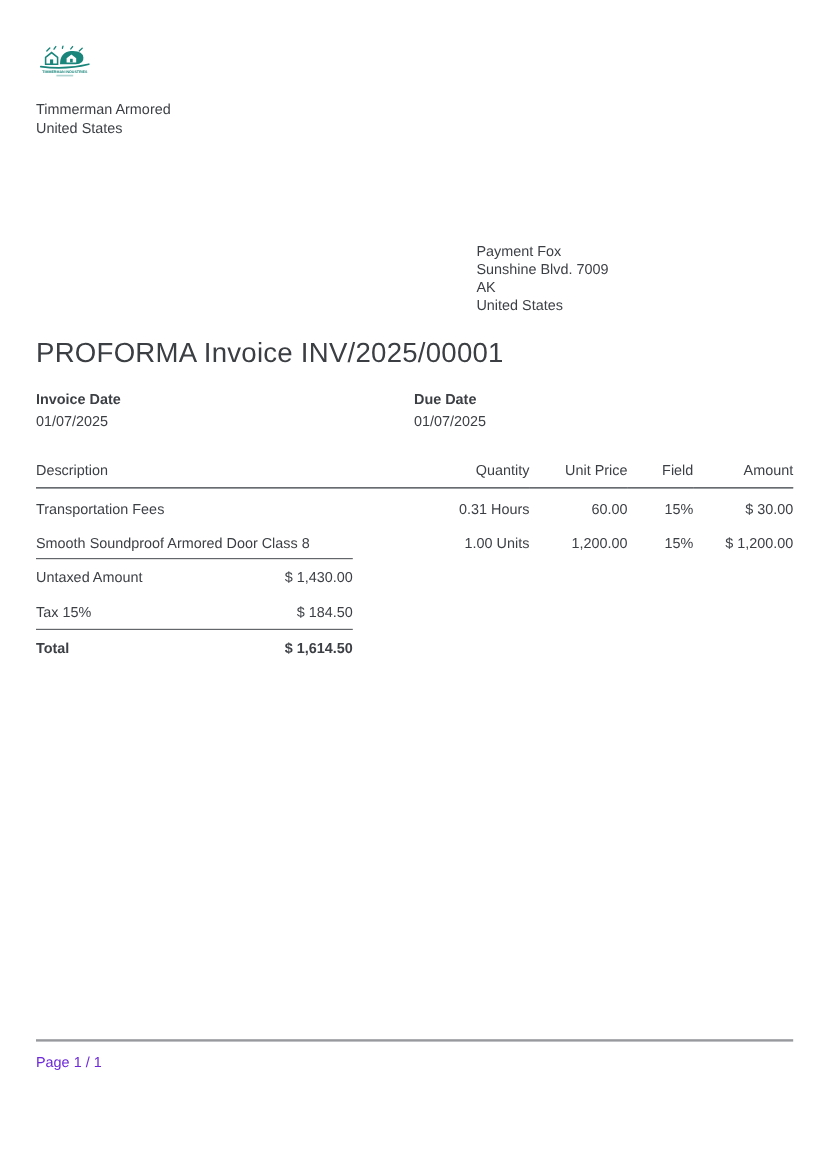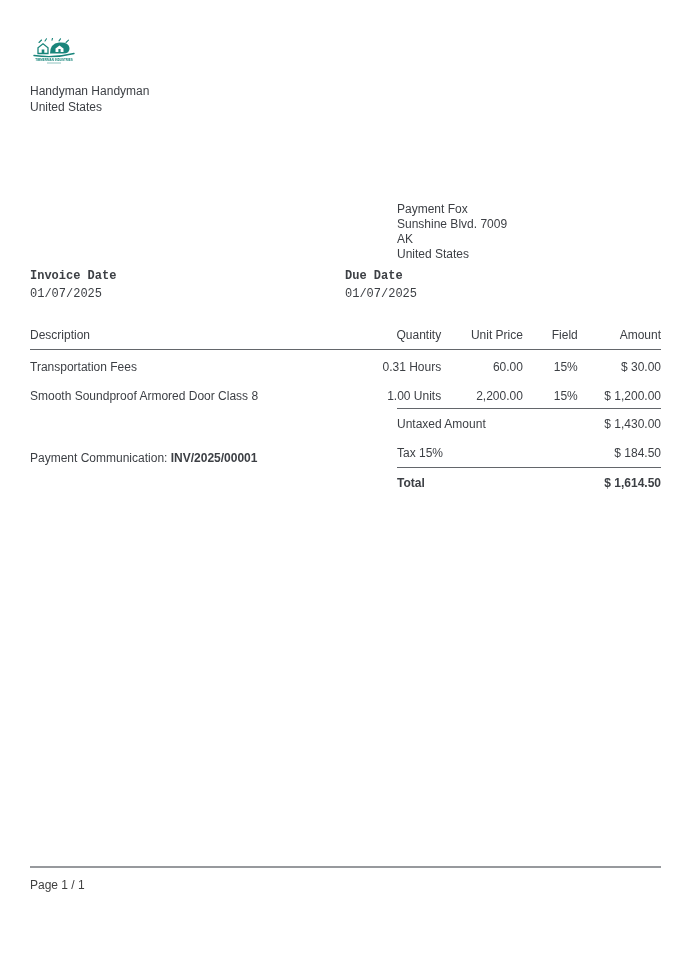--- a/index.html
+++ b/index.html
@@ -21,21 +21,21 @@
   .logo { width: 48px; height: 27px; color: var(--brand, #19857B); display: block; }
   .company-id { margin-top: 18px; font-size: 12px; line-height: 16px; color: #3c3f44; }
 
   
   .customer-block { margin-left: 367px; margin-top: 87px; font-size: 12px; line-height: 15px; }
 
   
   .doc-title { margin-top: 19px; font-size: 23px; font-weight: 400; color: #3b3e42; letter-spacing: 0.2px; }
 
   
-  .dates-row { display: flex; margin-top: 7px; font-size: 12px; font-family: Liberation Mono, monospace; }
+  .dates-row { display: flex; margin-top: 18px; font-size: 12px; }
   .date-col { width: 315px; }
   .date-label { font-weight: bold; margin-bottom: 4px; }
   .date-value { line-height: 15px; }
 
   
   .invoice-table { margin-top: 26px; width: 100%; border-collapse: collapse; font-size: 12px; }
   .invoice-table th {
     font-weight: normal;
     text-align: right;
     padding: 0 0 7px 0;
@@ -57,21 +57,21 @@
 
   
   .footer {
     position: absolute;
     left: 30px;
     right: 29px;
     top: 866px;
     border-top: 2px solid #97999d;
     padding-top: 10px;
     font-size: 12px;
-    color: #404040;
+    color: #6d28d9;
   }
 </style>
 </head>
 <body>
 
 <div class="page">
   <div class="content">
 
     <div class="company-header">
       <svg class="logo" viewBox="0 0 48 27" xmlns="http://www.w3.org/2000/svg">
@@ -90,32 +90,33 @@
         <path d="M20 15.5 Q20 5.5 29 4.5 Q39 3.8 39.5 10 Q40 15.5 33 15.5 Z" fill="currentColor"></path>
         <path d="M25.5 14 V10.5 L29.5 7.5 L33.5 10.5 V14 Z" fill="#ffffff"></path>
         <rect x="28.4" y="11" width="2.2" height="3" fill="currentColor"></rect>
 
         <path d="M4 17.5 Q 24 20.5 44 15.5" fill="none" stroke="currentColor" stroke-width="1.4" stroke-linecap="round"></path>
 
         <text x="24" y="22.8" text-anchor="middle" font-size="3" font-weight="bold" fill="currentColor">TIMMERMAN INDUSTRIES</text>
         <rect x="17" y="24.3" width="14" height="1.4" fill="currentColor" opacity="0.35"></rect>
       </svg>
       <div class="company-id">
-        <div>Handyman Handyman</div>
+        <div>Timmerman Armored</div>
         <div>United States</div>
       </div>
     </div>
 
     <div class="customer-block">
       <div>Payment Fox</div>
       <div>Sunshine Blvd. 7009</div>
       <div>AK</div>
       <div>United States</div>
     </div>
 
+    <h1 class="doc-title">PROFORMA Invoice INV/2025/00001</h1>
 
     <div class="dates-row">
       <div class="date-col">
         <div class="date-label">Invoice Date</div>
         <div class="date-value">01/07/2025</div>
       </div>
       <div class="date-col">
         <div class="date-label">Due Date</div>
         <div class="date-value">01/07/2025</div>
       </div>
@@ -142,32 +143,28 @@
         <tr>
           <td class="col-desc">Transportation Fees</td>
           <td>0.31 Hours</td>
           <td>60.00</td>
           <td>15%</td>
           <td>$ 30.00</td>
         </tr>
         <tr>
           <td class="col-desc">Smooth Soundproof Armored Door Class 8</td>
           <td>1.00 Units</td>
-          <td>2,200.00</td>
+          <td>1,200.00</td>
           <td>15%</td>
           <td>$ 1,200.00</td>
         </tr>
       </tbody>
     </table>
 
     <div class="bottom-section">
-      <div class="payment-note">
-        <span>Payment Communication:</span>
-        <span class="payment-ref">INV/2025/00001</span>
-      </div>
       <div class="totals">
         <div class="totals-row first">
           <span>Untaxed Amount</span>
           <span>$ 1,430.00</span>
         </div>
         <div class="totals-row">
           <span>Tax 15%</span>
           <span>$ 184.50</span>
         </div>
         <div class="totals-row grand">

